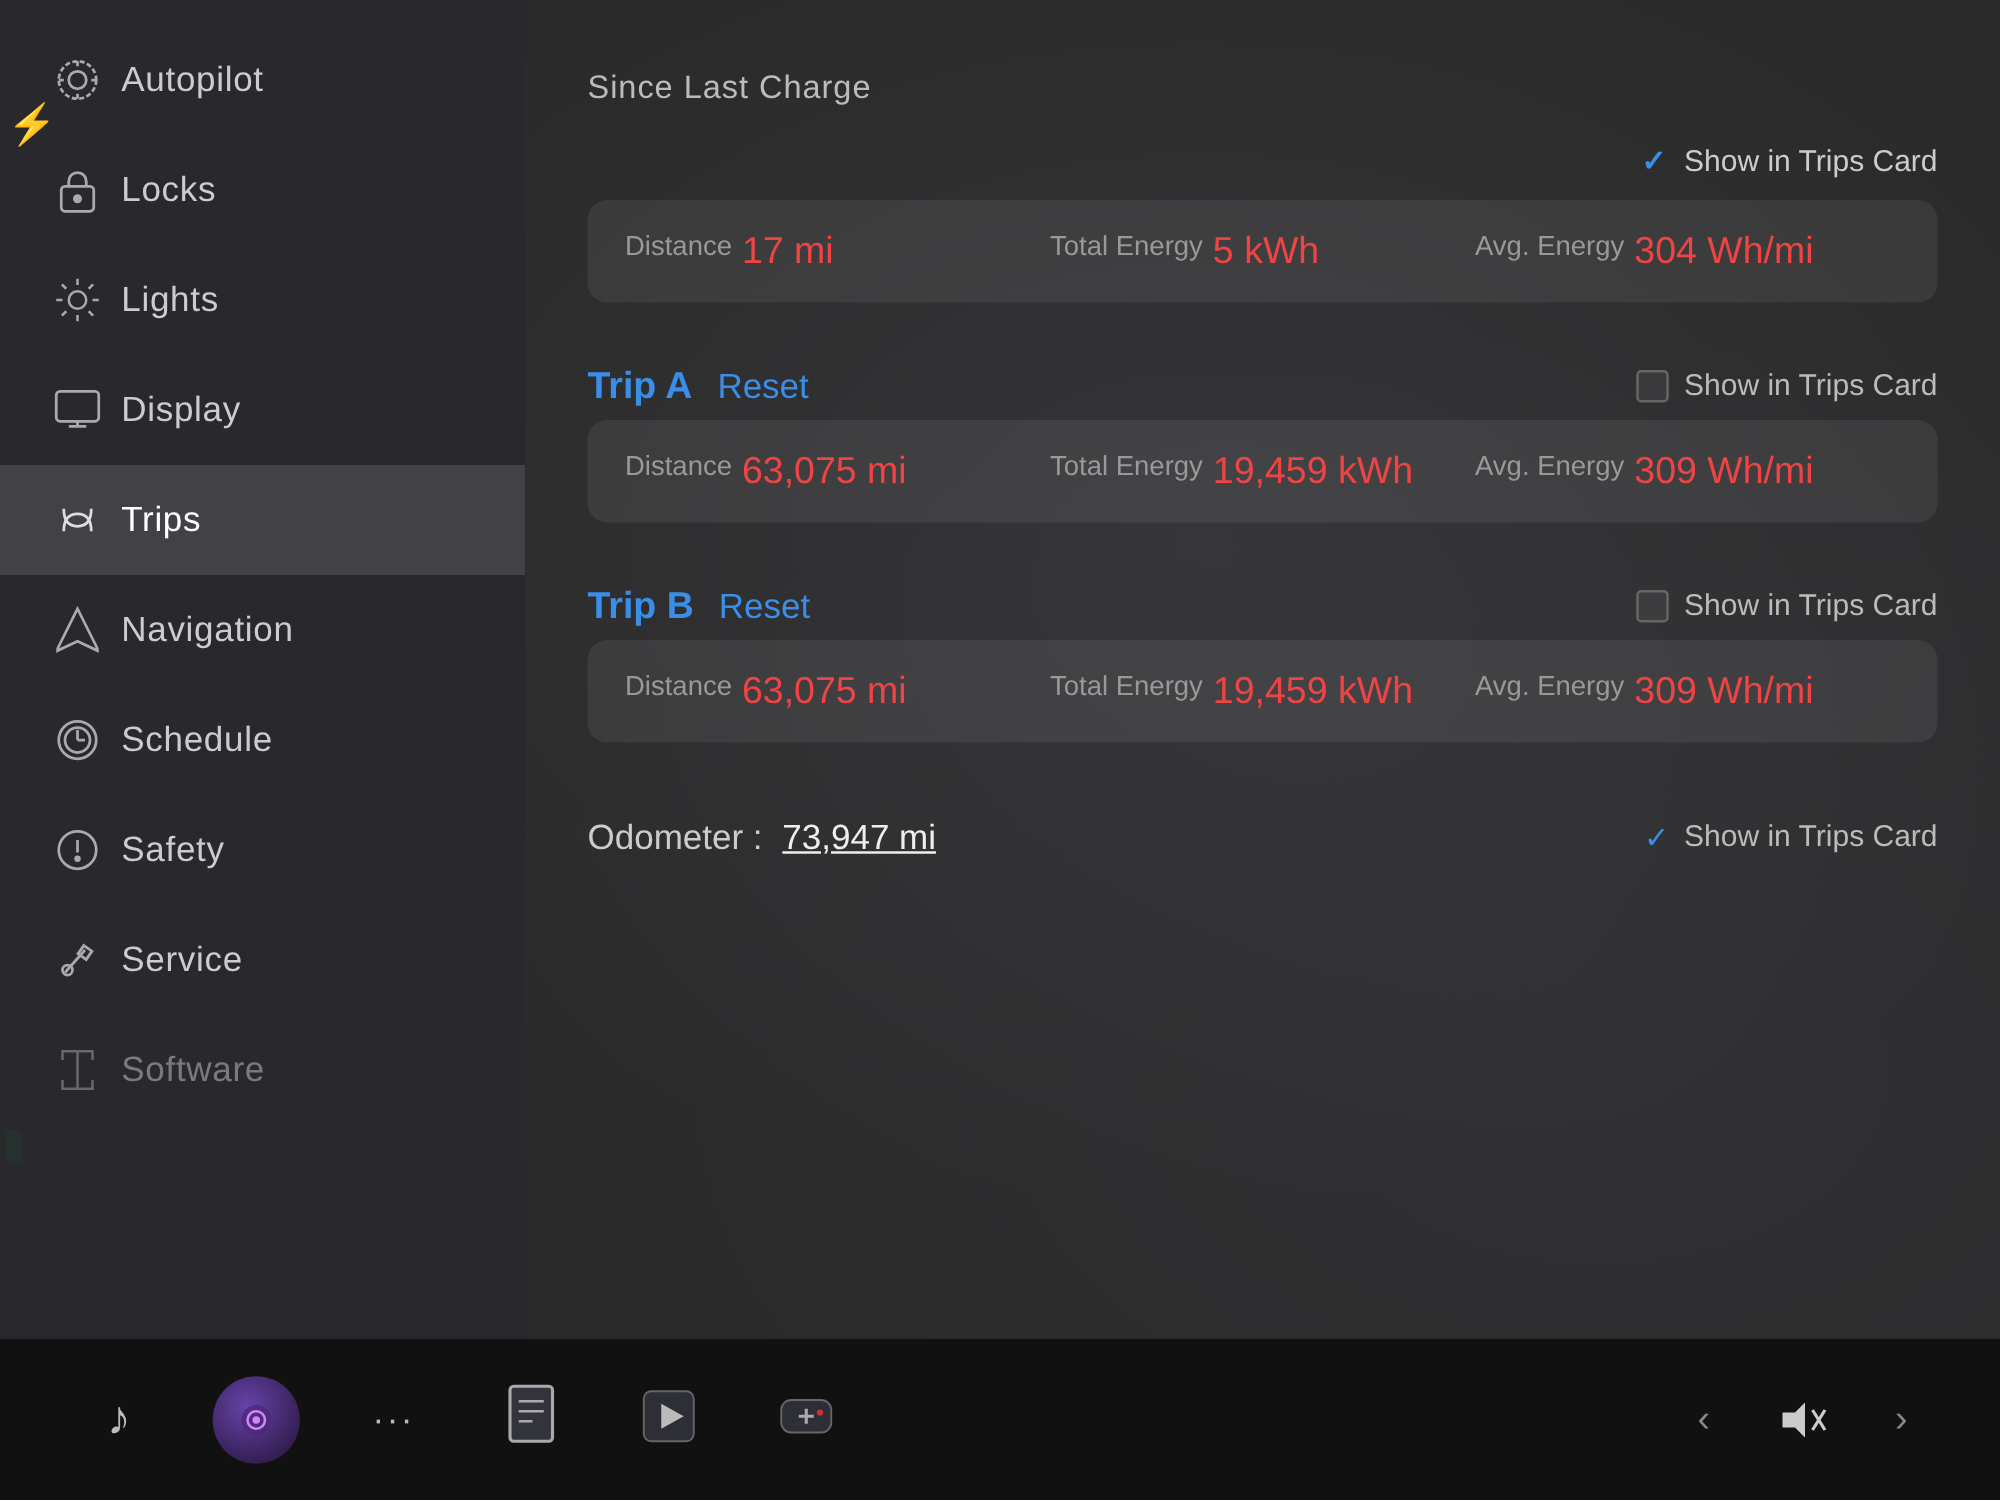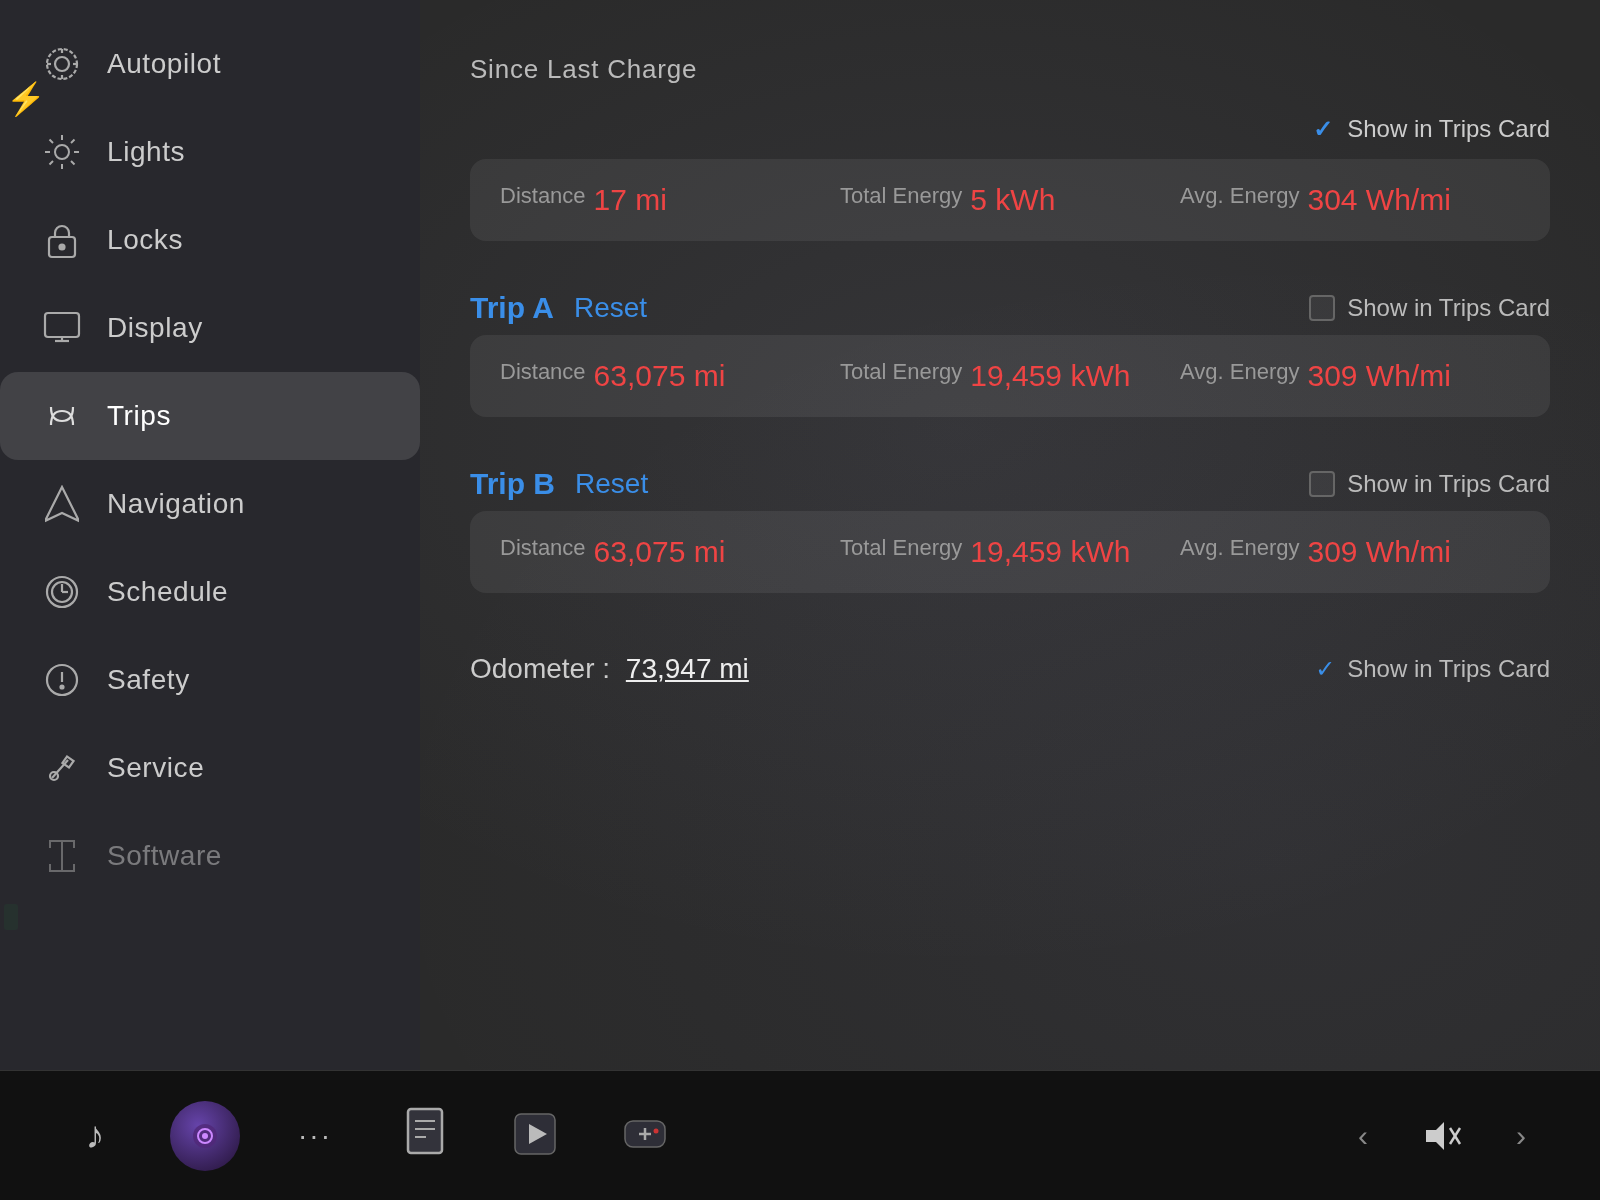--- a/index.html
+++ b/index.html
@@ -39,34 +39,33 @@
       padding: 20px 0;
       display: flex;
       flex-direction: column;
       gap: 0;
       z-index: 2;
     }
 
     .sidebar-item {
       display: flex;
       align-items: center;
-      gap: 23px;
+      gap: 13px;
       padding: 22px 40px;
       cursor: pointer;
       color: #ccc;
       font-size: 28px;
       font-weight: 400;
       border-radius: 0;
       transition: background 0.15s;
     }
 
     .sidebar-item.active {
       background: rgba(255,255,255,0.12);
       color: #fff;
-      border-radius: 18px;
     }
 
     .sidebar-item .icon {
       width: 44px;
       height: 44px;
       display: flex;
       align-items: center;
       justify-content: center;
       flex-shrink: 0;
     }
@@ -301,20 +300,31 @@
         <svg width="38" height="38" viewBox="0 0 38 38" fill="none" stroke="#aaa" stroke-width="2.2">
           <circle cx="19" cy="19" r="15" stroke-dasharray="4 2"></circle>
           <circle cx="19" cy="19" r="7"></circle>
           <line x1="19" y1="4" x2="19" y2="8"></line>
           <line x1="19" y1="30" x2="19" y2="34"></line>
           <line x1="4" y1="19" x2="8" y2="19"></line>
           <line x1="30" y1="19" x2="34" y2="19"></line>
         </svg>
       </span>
       <span class="label">Autopilot</span>
+    </div>
+
+    <div class="sidebar-item">
+      <span class="icon">
+        <svg width="34" height="38" viewBox="0 0 34 38" fill="none" stroke="#aaa" stroke-width="2.2">
+          <rect x="4" y="16" width="26" height="20" rx="3"></rect>
+          <path d="M10 16V12a7 7 0 0 1 14 0v4"></path>
+          <circle cx="17" cy="26" r="2.5" fill="#aaa"></circle>
+        </svg>
+      </span>
+      <span class="label">Locks</span>
     </div>
 
     <div class="sidebar-item">
       <span class="icon">
         <svg width="38" height="38" viewBox="0 0 38 38" fill="none" stroke="#aaa" stroke-width="2">
           <circle cx="19" cy="19" r="7"></circle>
           <line x1="19" y1="2" x2="19" y2="7"></line>
           <line x1="19" y1="31" x2="19" y2="36"></line>
           <line x1="2" y1="19" x2="7" y2="19"></line>
           <line x1="31" y1="19" x2="36" y2="19"></line>
@@ -322,31 +332,20 @@
           <line x1="28" y1="28" x2="31.5" y2="31.5"></line>
           <line x1="31.5" y1="6.5" x2="28" y2="10"></line>
           <line x1="10" y1="28" x2="6.5" y2="31.5"></line>
         </svg>
       </span>
       <span class="label">Lights</span>
     </div>
 
     <div class="sidebar-item">
       <span class="icon">
-        <svg width="34" height="38" viewBox="0 0 34 38" fill="none" stroke="#aaa" stroke-width="2.2">
-          <rect x="4" y="16" width="26" height="20" rx="3"></rect>
-          <path d="M10 16V12a7 7 0 0 1 14 0v4"></path>
-          <circle cx="17" cy="26" r="2.5" fill="#aaa"></circle>
-        </svg>
-      </span>
-      <span class="label">Locks</span>
-    </div>
-
-    <div class="sidebar-item">
-      <span class="icon">
         <svg width="38" height="34" viewBox="0 0 38 34" fill="none" stroke="#aaa" stroke-width="2.2">
           <rect x="2" y="2" width="34" height="24" rx="3"></rect>
           <line x1="12" y1="30" x2="26" y2="30"></line>
           <line x1="19" y1="26" x2="19" y2="30"></line>
         </svg>
       </span>
       <span class="label">Display</span>
     </div>
 
     <div class="sidebar-item active">

